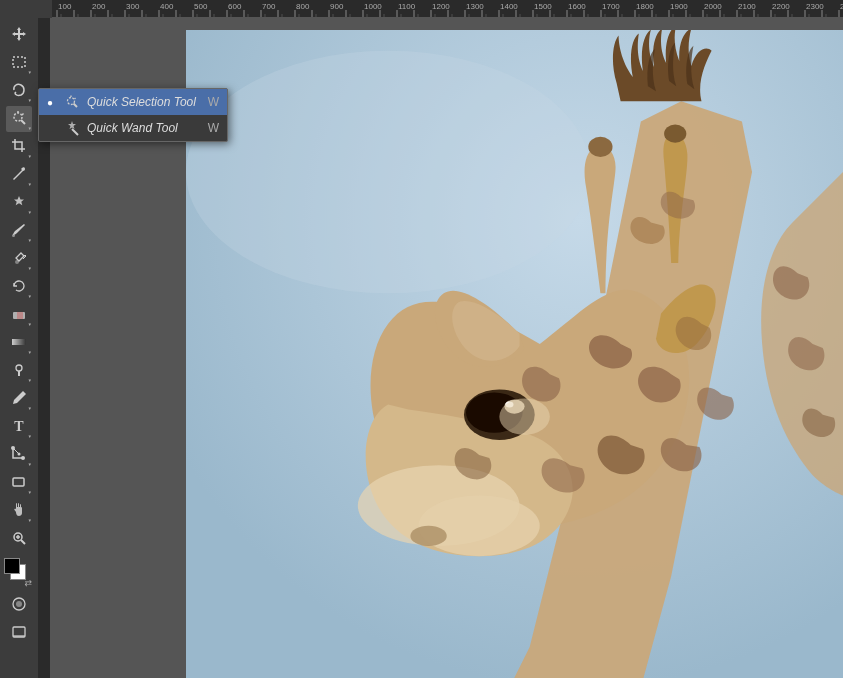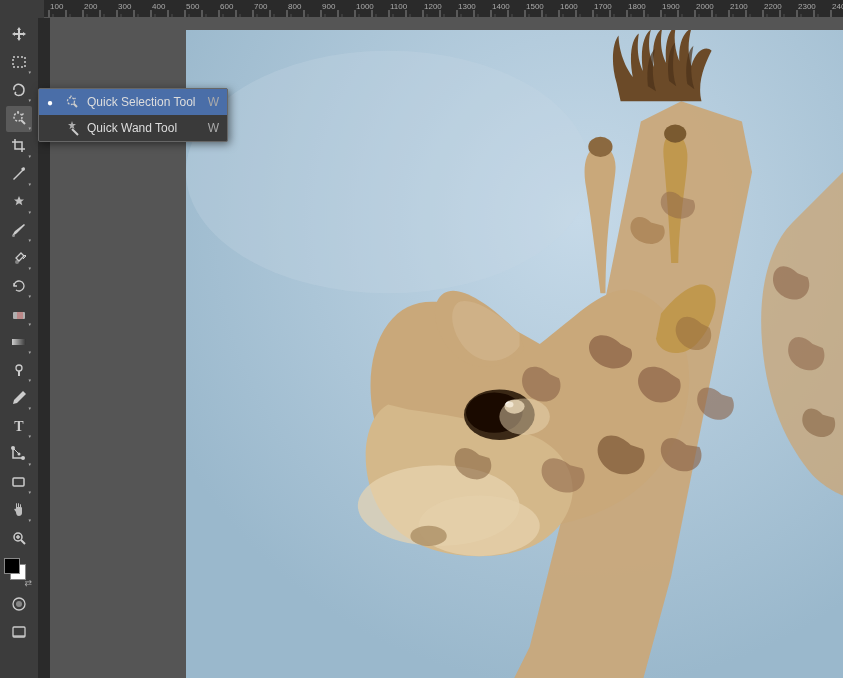--- a/index.html
+++ b/index.html
@@ -1,21 +1,21 @@
 <!DOCTYPE html>
 <html><head>
   <meta charset="utf-8">
   <style>
     * { margin: 0; padding: 0; box-sizing: border-box; }
     body { width: 843px; height: 678px; overflow: hidden; background: #3c3c3c; font-family: Arial, sans-serif; }
 
     
     #ruler-top {
       position: absolute;
-      top: 0; left: 44px; right: 0;
+      top: 0; left: 52px; right: 0;
       height: 18px;
       background: #737373;
       border-bottom: 1px solid #555;
       overflow: hidden;
     }
     #ruler-left {
       position: absolute;
       top: 18px; left: 0;
       width: 38px;
       bottom: 0;
@@ -111,20 +111,21 @@
     .dropdown-item .item-icon {
       width: 18px;
       height: 18px;
       display: flex;
       align-items: center;
       justify-content: center;
       font-size: 12px;
     }
     .dropdown-item .item-label {
       flex: 1;
+      font-style: italic;
     }
     .dropdown-item .item-shortcut {
       color: #aaa;
       font-size: 12px;
     }
 
     
     #left-ruler-in-canvas {
       position: absolute;
       top: 0; left: 0;

